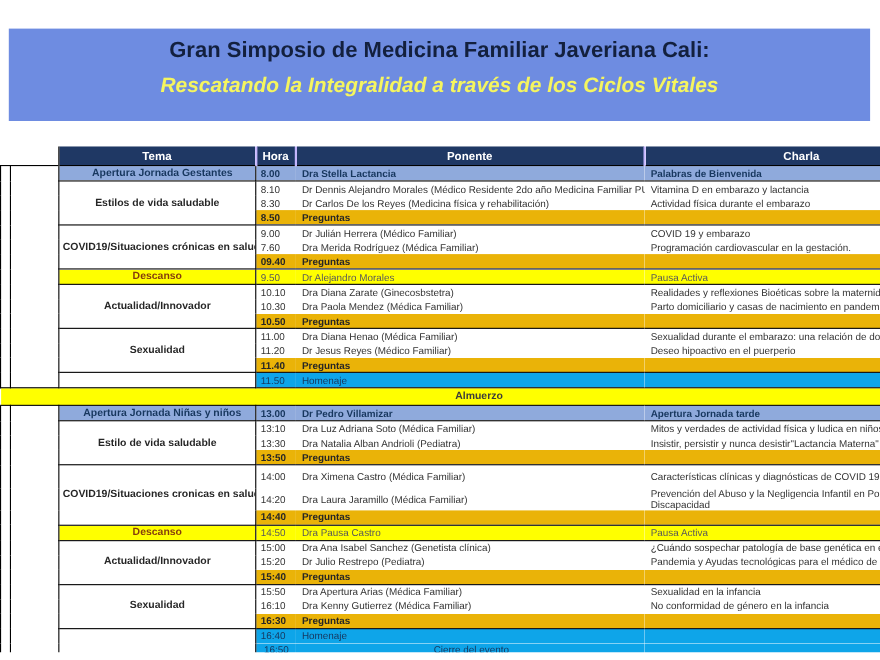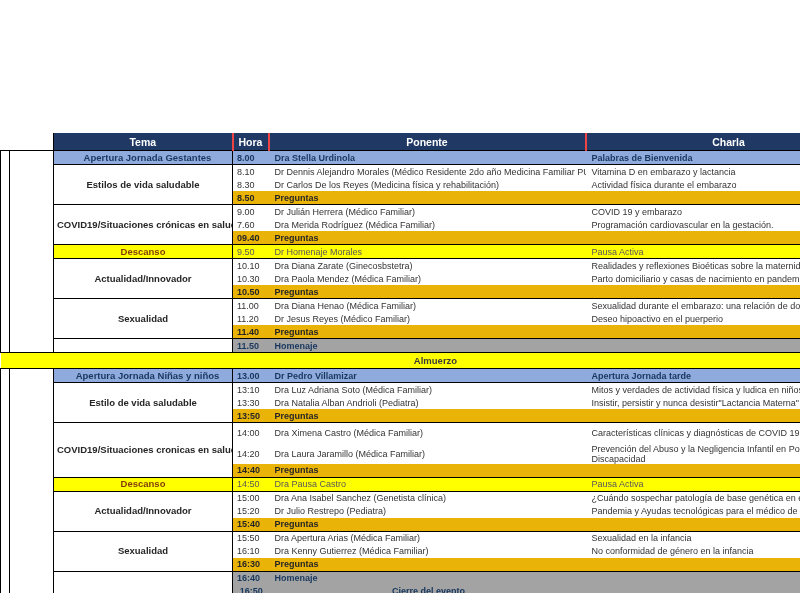--- a/index.html
+++ b/index.html
@@ -13,25 +13,25 @@
   
   .table-wrap{position:absolute;left:0;top:133px;width:800px;height:460px;overflow:hidden;}
   table{border-collapse:collapse;table-layout:fixed;width:870px;}
   col.c-ga{width:9px;}col.c-gb{width:44px;}col.c-tema{width:179px;}
   col.c-hora{width:36px;}col.c-pon{width:317px;}col.c-cha{width:285px;}
   th,td{margin:0;padding:0 3px;font-size:9px;line-height:12px;height:13px;
         white-space:nowrap;overflow:hidden;text-align:left;vertical-align:middle;color:#333;}
   thead th{background:#1F3864;color:#fff;font-size:10.5px;font-weight:bold;
            text-align:center;height:17px;}
   th.gutter-th{background:#fff;border:none;}
-  th.sep{border-left:2px solid #ef4444;}
+  th.sep{border-left:2px solid #c4b5fd;}
   th.tema-th{border-left:1px solid #000;}
   
   .row-band td{background:#8FAADC;color:#17375E;font-weight:bold;padding-left:12px;}
-  .row-blue td{background:#a3a3a3;color:#17375E;font-weight:bold;}
+  .row-blue td{background:#0ea5e9;color:#17375E;font-weight:normal;}
   .row-preguntas td{background:#eab308;color:#262626;font-weight:bold;}
   .row-yellow td{background:#FFFF00;color:#595959;}
   .sec-start td{border-top:1px solid #000;}
   tbody tr:last-child td{border-bottom:1px solid #000;text-align:center;}
   td.gutter{background:#fff !important;border:1px solid #000;}
   td.hora{border-left:1px solid #000;padding-left:4px;}
   td.ponente{padding-left:6px;}
   td.charla{padding-left:6px;}
   td.tema{border:1px solid #000;text-align:center;font-weight:bold;
           font-size:9.5px;color:#262626;}
@@ -40,20 +40,24 @@
   td.tema-descanso{background:#FFFF00;color:#843C0C;}
   tr.divider-row td{background:#FFFF00;color:#3b3b3b;font-weight:bold;text-align:center;
       height:15px;border-top:1px solid #000;border-bottom:1px solid #000;font-size:9.5px;}
   td.charla div{line-height:10px;}
 </style>
 </head>
 <body>
 
 <div class="page">
 
+  <div class="banner">
+    <div class="banner-title">Gran Simposio de Medicina Familiar Javeriana Cali:</div>
+    <div class="banner-subtitle">Rescatando la Integralidad a través de los Ciclos Vitales</div>
+  </div>
 
   <div class="table-wrap">
     <table>
       <colgroup>
         <col class="c-ga">
           <col class="c-gb">
           <col class="c-tema">
         <col class="c-hora">
           <col class="c-pon">
           <col class="c-cha">
@@ -67,21 +71,21 @@
           <th class="sep">Ponente</th>
           <th class="sep">Charla</th>
         </tr>
       </thead>
       <tbody id="schedule-body">
           <tr class="row-band sec-start">
             <td class="gutter" rowspan="15"></td>
             <td class="gutter" rowspan="15"></td>
             <td class="tema tema-band" rowspan="1">Apertura Jornada Gestantes</td>
             <td class="hora">8.00</td>
-            <td class="ponente">Dra Stella Urdinola</td>
+            <td class="ponente">Dra Stella Lactancia</td>
             <td class="charla">Palabras de Bienvenida</td>
           </tr>
           <tr class="row-normal sec-start">
             <td class="tema tema-group" rowspan="3">Estilos de vida saludable</td>
             <td class="hora">8.10</td>
             <td class="ponente">Dr Dennis Alejandro Morales (Médico Residente 2do año Medicina Familiar PUJ Cali)</td>
             <td class="charla">Vitamina D en embarazo y lactancia</td>
           </tr>
           <tr class="row-normal">
             <td class="hora">8.30</td>
@@ -105,21 +109,21 @@
             <td class="charla">Programación cardiovascular en la gestación.</td>
           </tr>
           <tr class="row-preguntas">
             <td class="hora">09.40</td>
             <td class="ponente">Preguntas</td>
             <td class="charla"></td>
           </tr>
           <tr class="row-yellow sec-start">
             <td class="tema tema-descanso" rowspan="1">Descanso</td>
             <td class="hora">9.50</td>
-            <td class="ponente">Dr Homenaje Morales</td>
+            <td class="ponente">Dr Alejandro Morales</td>
             <td class="charla">Pausa Activa</td>
           </tr>
           <tr class="row-normal sec-start">
             <td class="tema tema-group" rowspan="3">Actualidad/Innovador</td>
             <td class="hora">10.10</td>
             <td class="ponente">Dra Diana Zarate (Ginecosbstetra)</td>
             <td class="charla">Realidades y reflexiones Bioéticas sobre la maternidad subrogada</td>
           </tr>
           <tr class="row-normal">
             <td class="hora">10.30</td>

